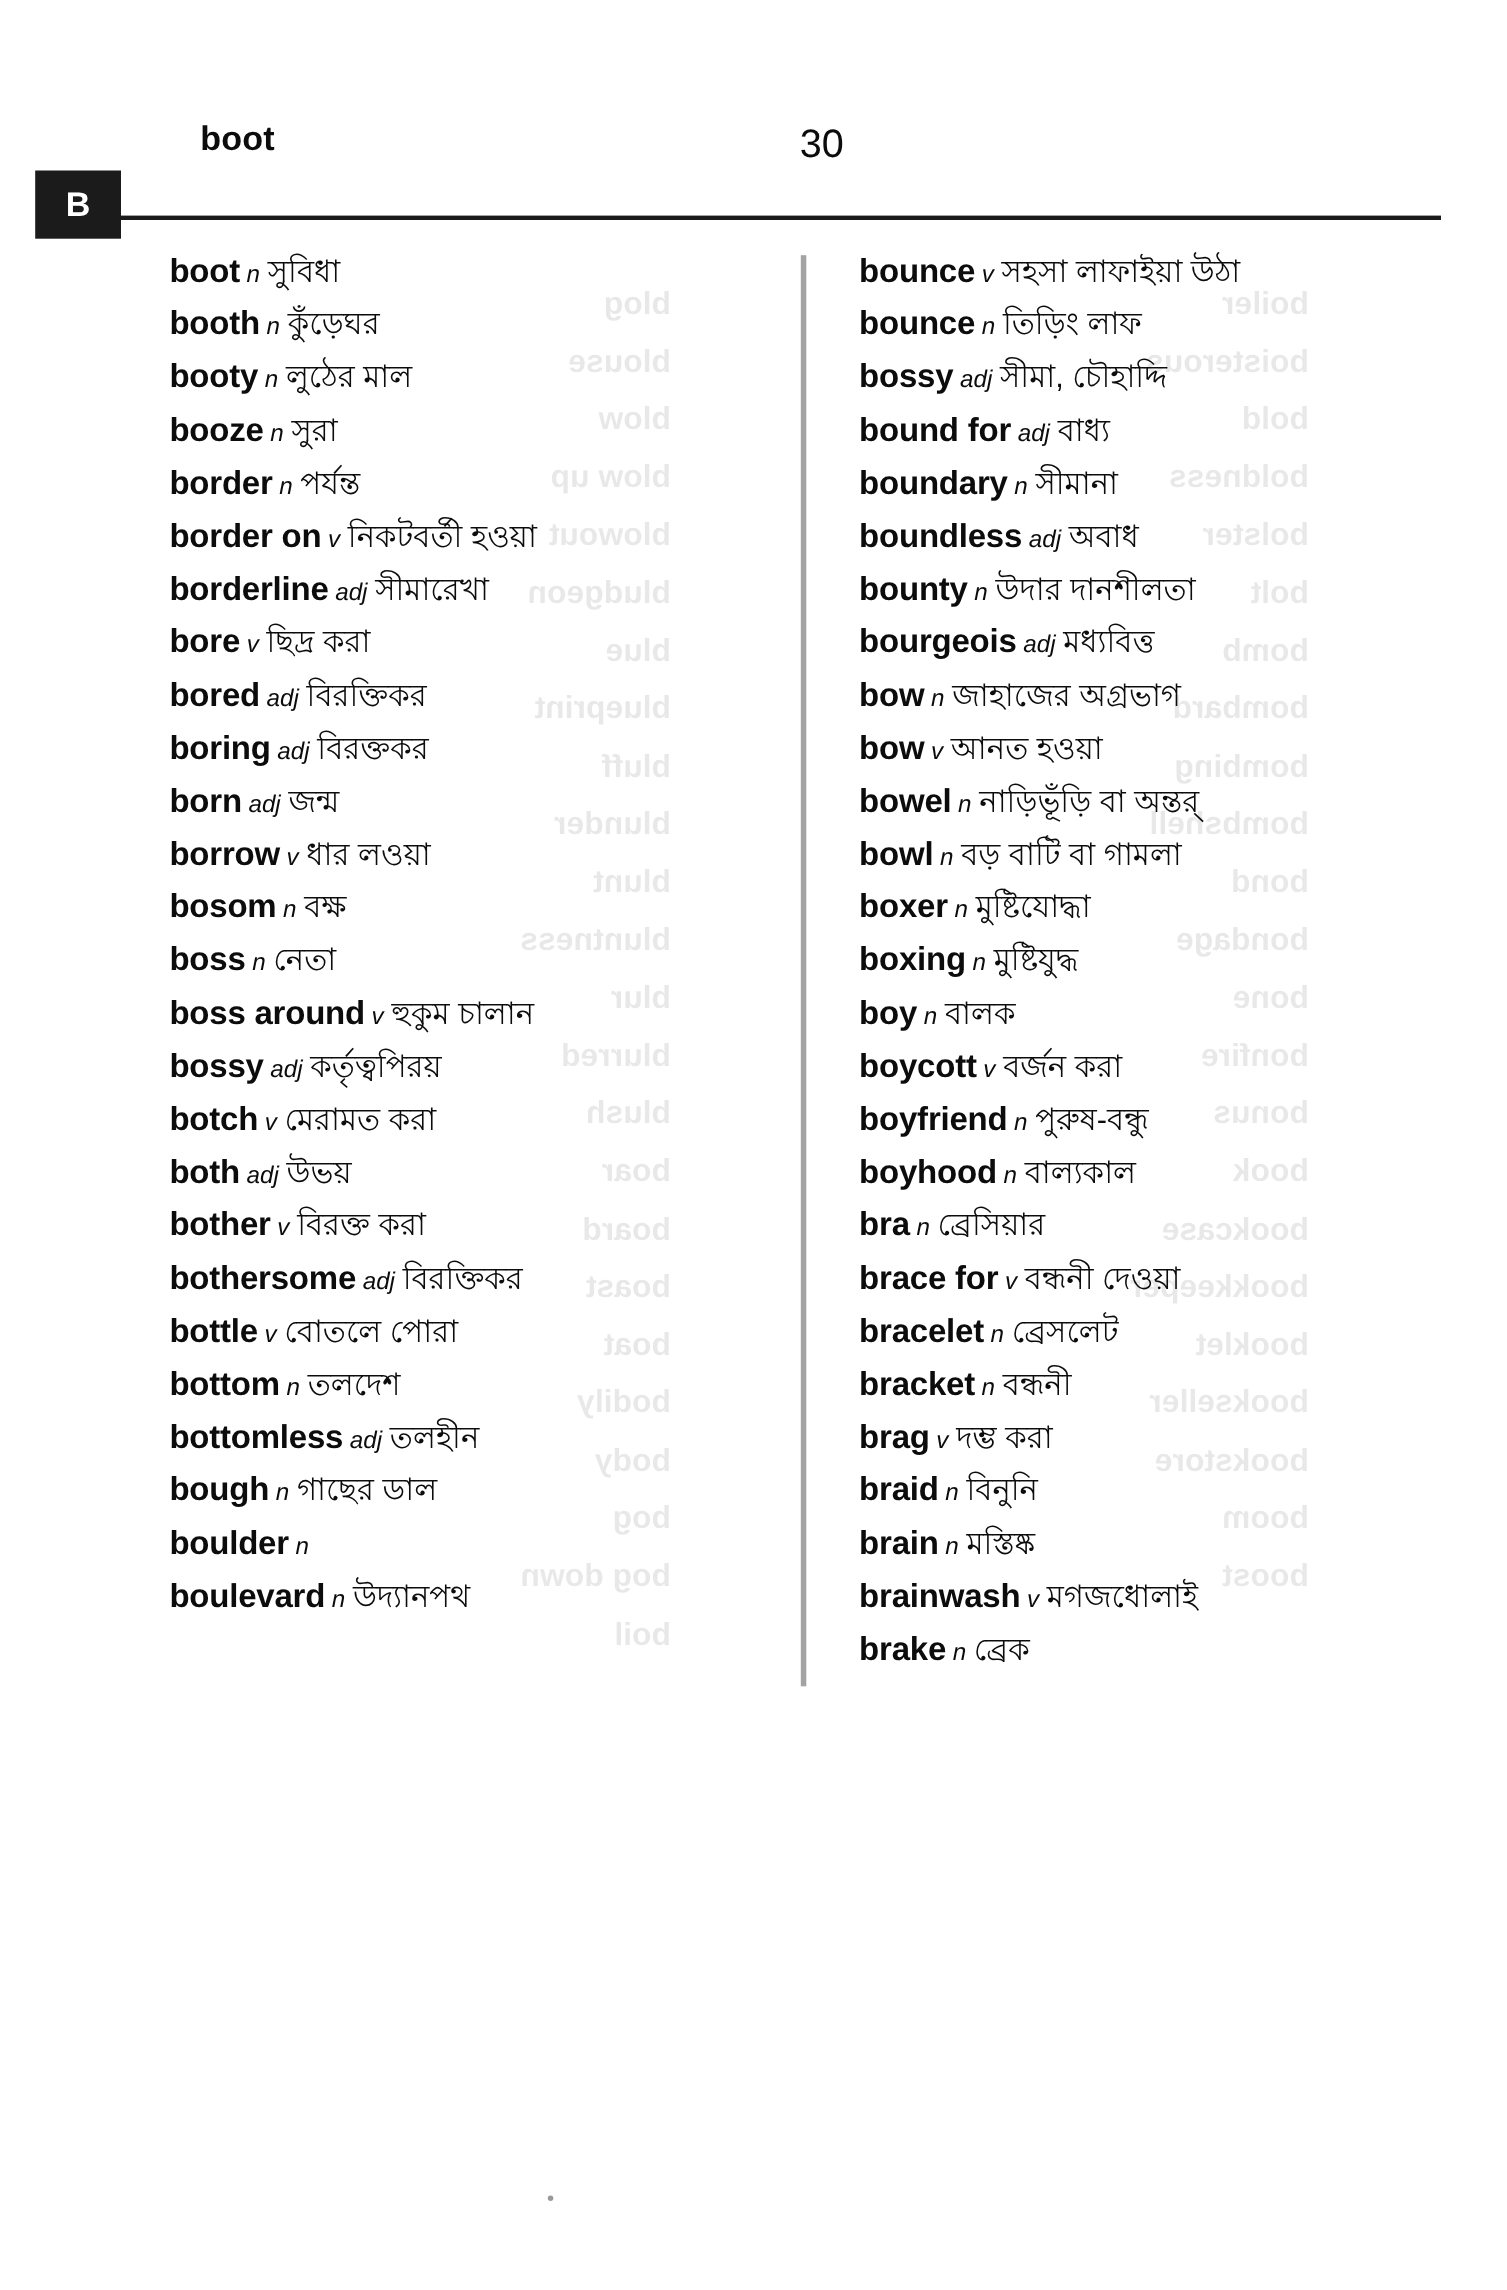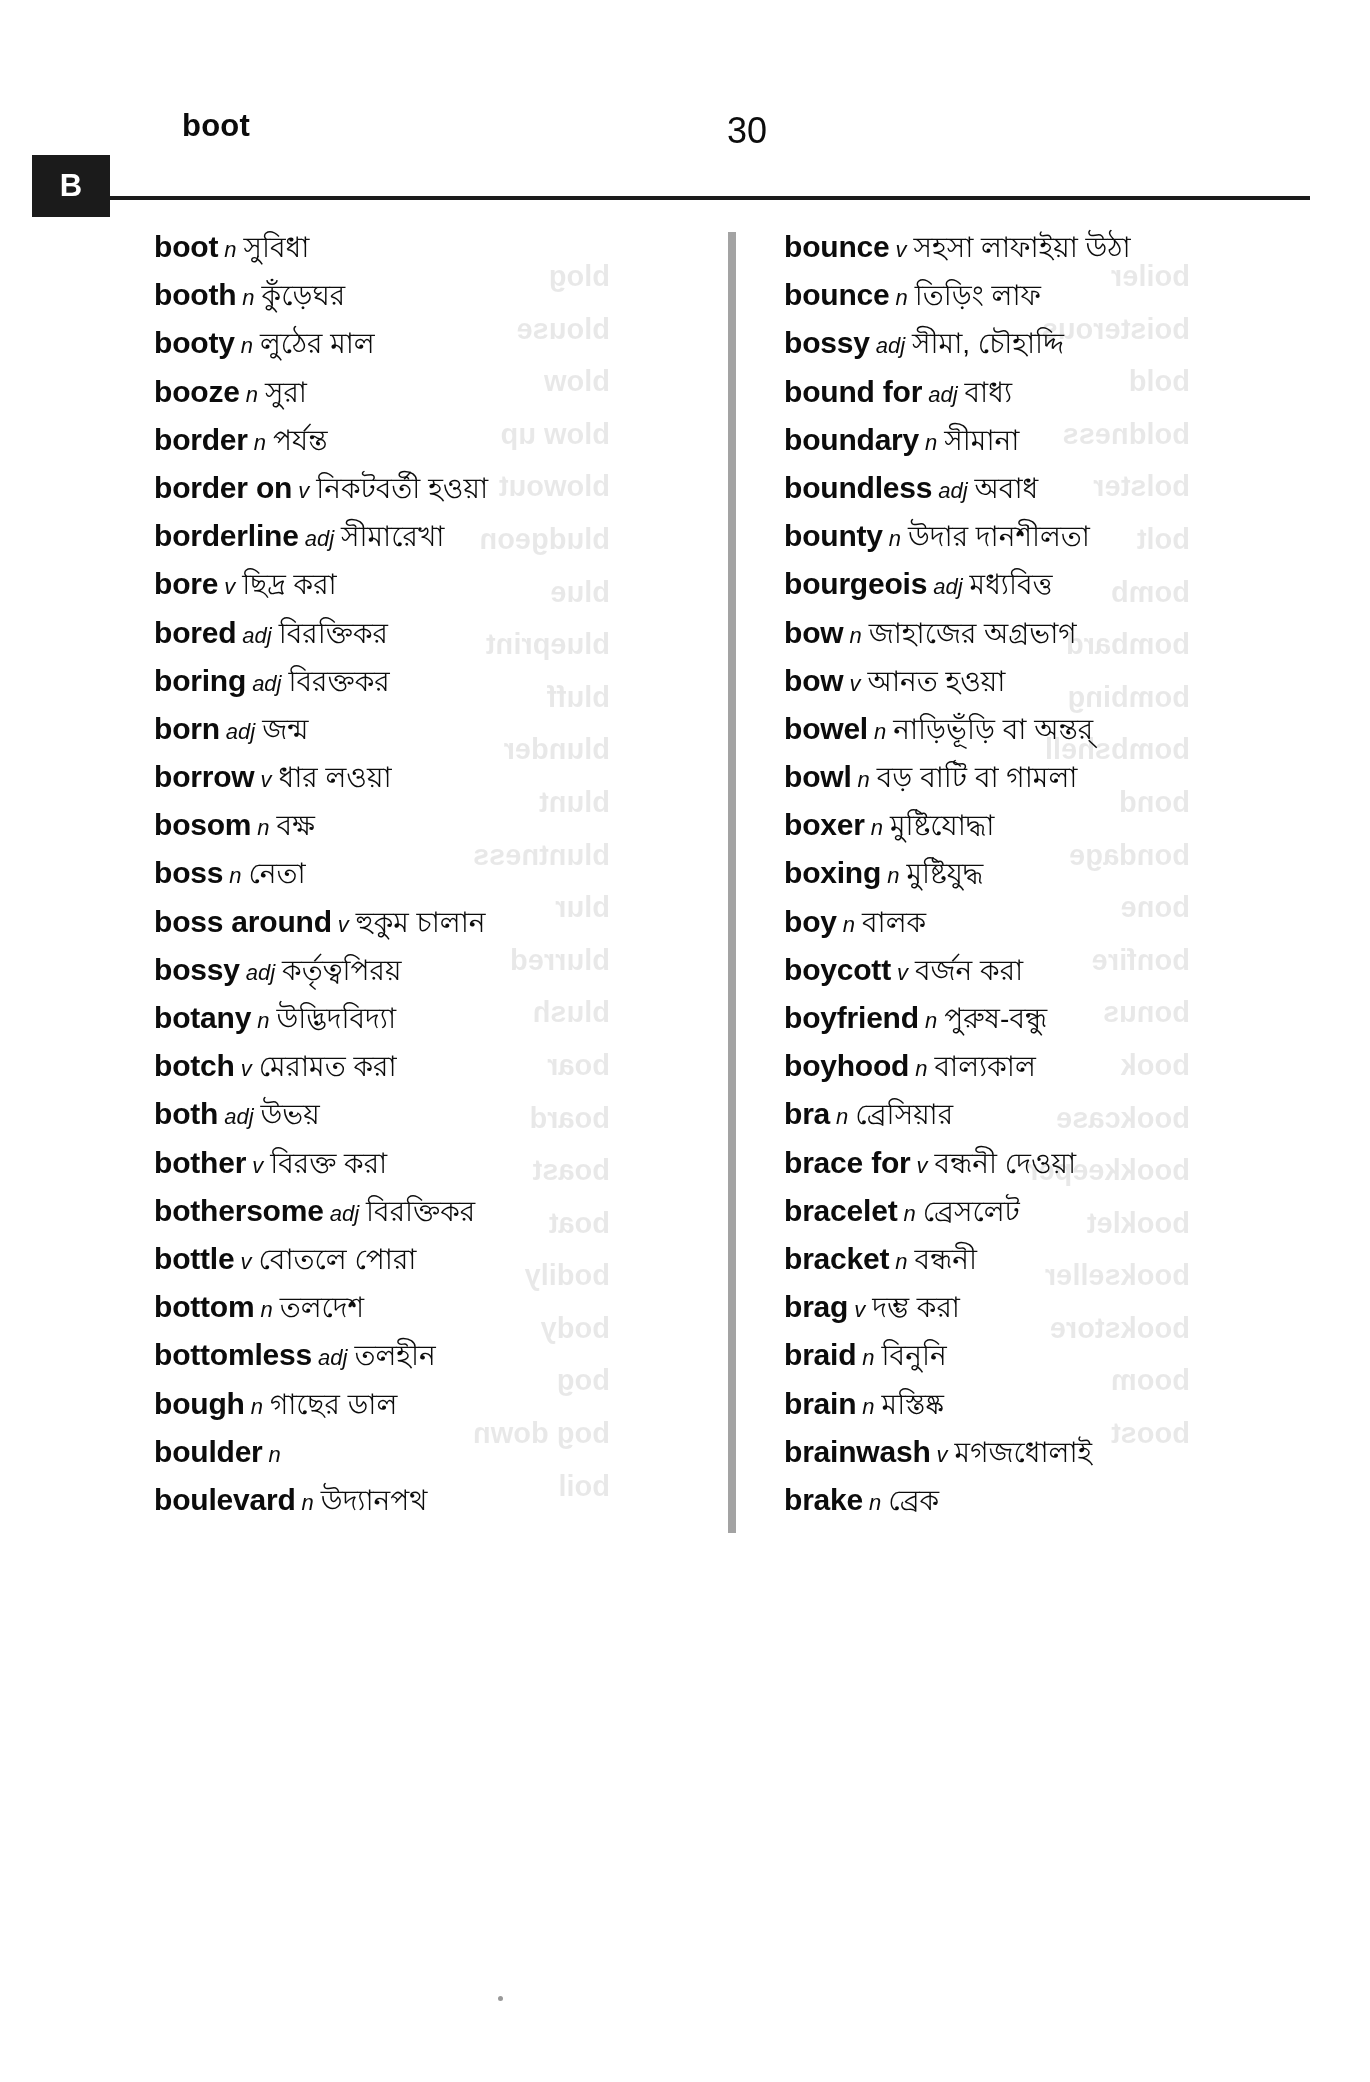--- a/index.html
+++ b/index.html
@@ -73,21 +73,21 @@
   }
   .col {
     width: 574px;
     box-sizing: border-box;
   }
   .col-left {
     padding-right: 22px;
   }
   .col-right {
     padding-left: 48px;
-    border-left: 8px solid #a3a3a3;
+    border-left: 5px solid #a3a3a3;
   }
 
   .entry {
     display: block;
     line-height: 1.0;
     margin-bottom: 18.2px;
     white-space: nowrap;
   }
   .hw {
     font-size: 30px;
@@ -206,21 +206,20 @@
       <div class="entry"><span class="hw">borderline</span><span class="pos">adj</span><span class="gloss">সীমারেখা</span></div>
       <div class="entry"><span class="hw">bore</span><span class="pos">v</span><span class="gloss">ছিদ্র করা</span></div>
       <div class="entry"><span class="hw">bored</span><span class="pos">adj</span><span class="gloss">বিরক্তিকর</span></div>
       <div class="entry"><span class="hw">boring</span><span class="pos">adj</span><span class="gloss">বিরক্তকর</span></div>
       <div class="entry"><span class="hw">born</span><span class="pos">adj</span><span class="gloss">জন্ম</span></div>
       <div class="entry"><span class="hw">borrow</span><span class="pos">v</span><span class="gloss">ধার লওয়া</span></div>
       <div class="entry"><span class="hw">bosom</span><span class="pos">n</span><span class="gloss">বক্ষ</span></div>
       <div class="entry"><span class="hw">boss</span><span class="pos">n</span><span class="gloss">নেতা</span></div>
       <div class="entry"><span class="hw">boss around</span><span class="pos">v</span><span class="gloss">হুকুম চালান</span></div>
       <div class="entry"><span class="hw">bossy</span><span class="pos">adj</span><span class="gloss">কর্তৃত্বপিরয়</span></div>
-      <div class="entry"><span class="hw">botany</span><span class="pos">n</span><span class="gloss">উদ্ভিদবিদ্যা</span></div>
       <div class="entry"><span class="hw">botch</span><span class="pos">v</span><span class="gloss">মেরামত করা</span></div>
       <div class="entry"><span class="hw">both</span><span class="pos">adj</span><span class="gloss">উভয়</span></div>
       <div class="entry"><span class="hw">bother</span><span class="pos">v</span><span class="gloss">বিরক্ত করা</span></div>
       <div class="entry"><span class="hw">bothersome</span><span class="pos">adj</span><span class="gloss">বিরক্তিকর</span></div>
       <div class="entry"><span class="hw">bottle</span><span class="pos">v</span><span class="gloss">বোতলে পোরা</span></div>
       <div class="entry"><span class="hw">bottom</span><span class="pos">n</span><span class="gloss">তলদেশ</span></div>
       <div class="entry"><span class="hw">bottomless</span><span class="pos">adj</span><span class="gloss">তলহীন</span></div>
       <div class="entry"><span class="hw">bough</span><span class="pos">n</span><span class="gloss">গাছের ডাল</span></div>
       <div class="entry"><span class="hw">boulder</span><span class="pos">n</span><span class="gloss"></span></div>
       <div class="entry"><span class="hw">boulevard</span><span class="pos">n</span><span class="gloss">উদ্যানপথ</span></div>

